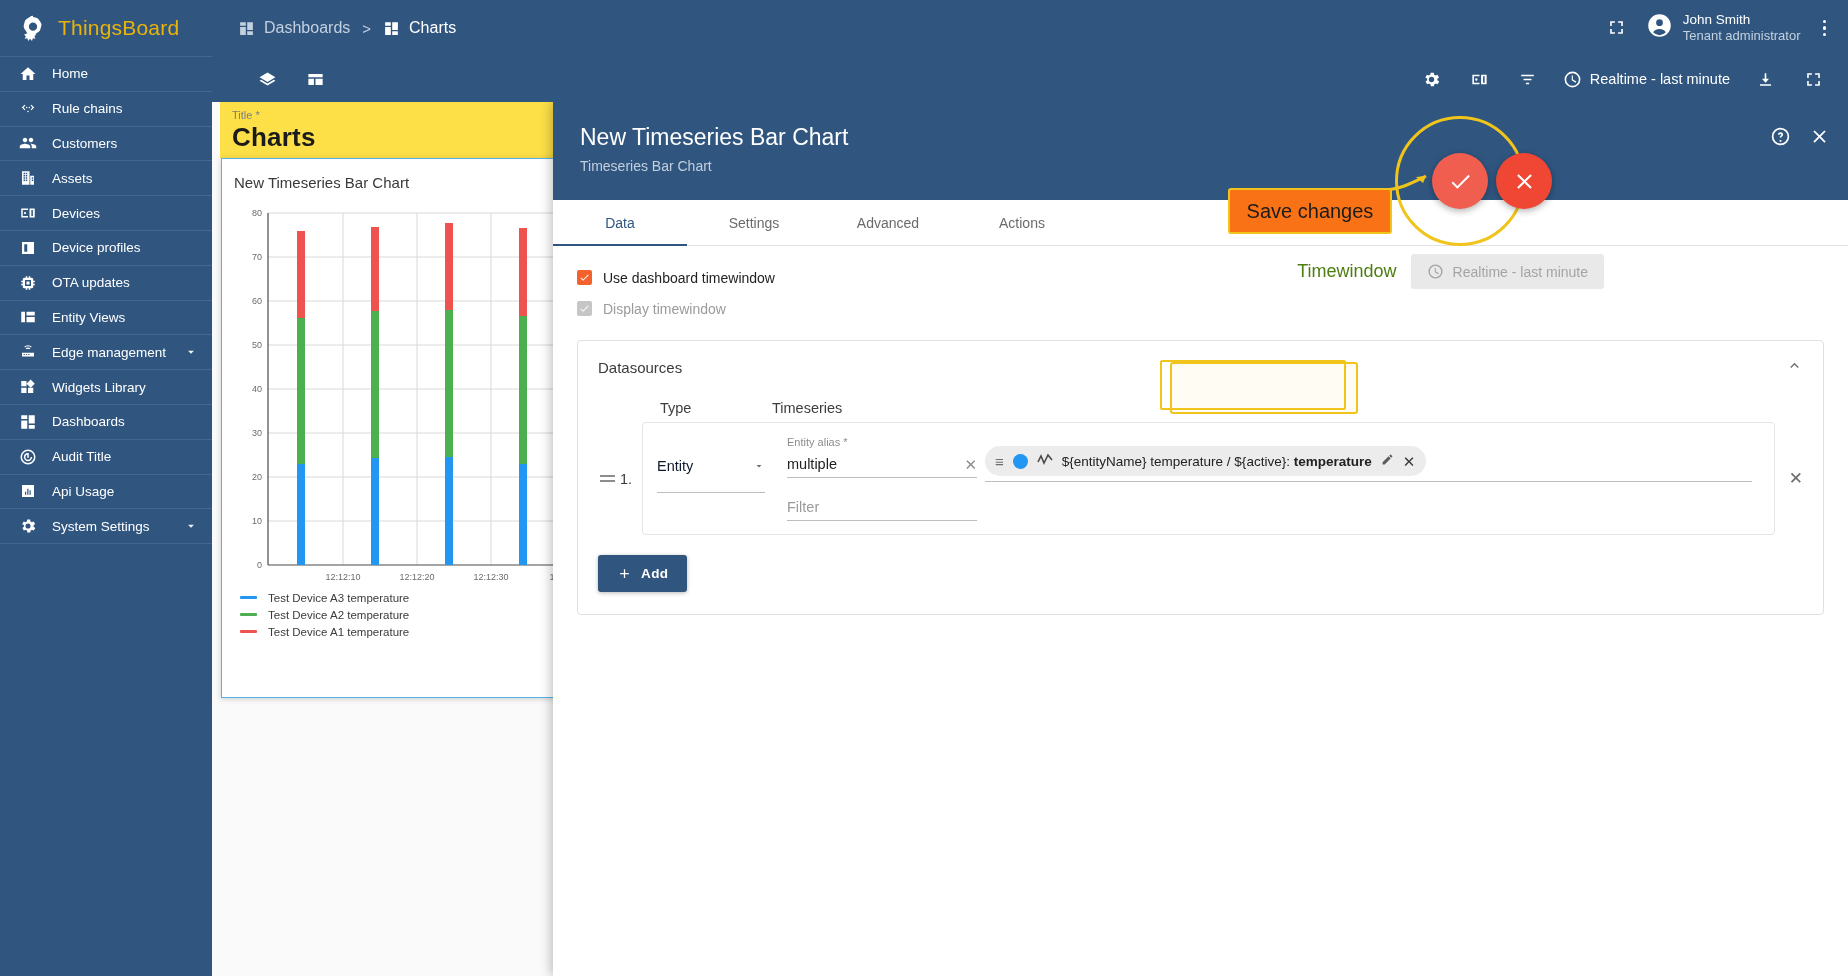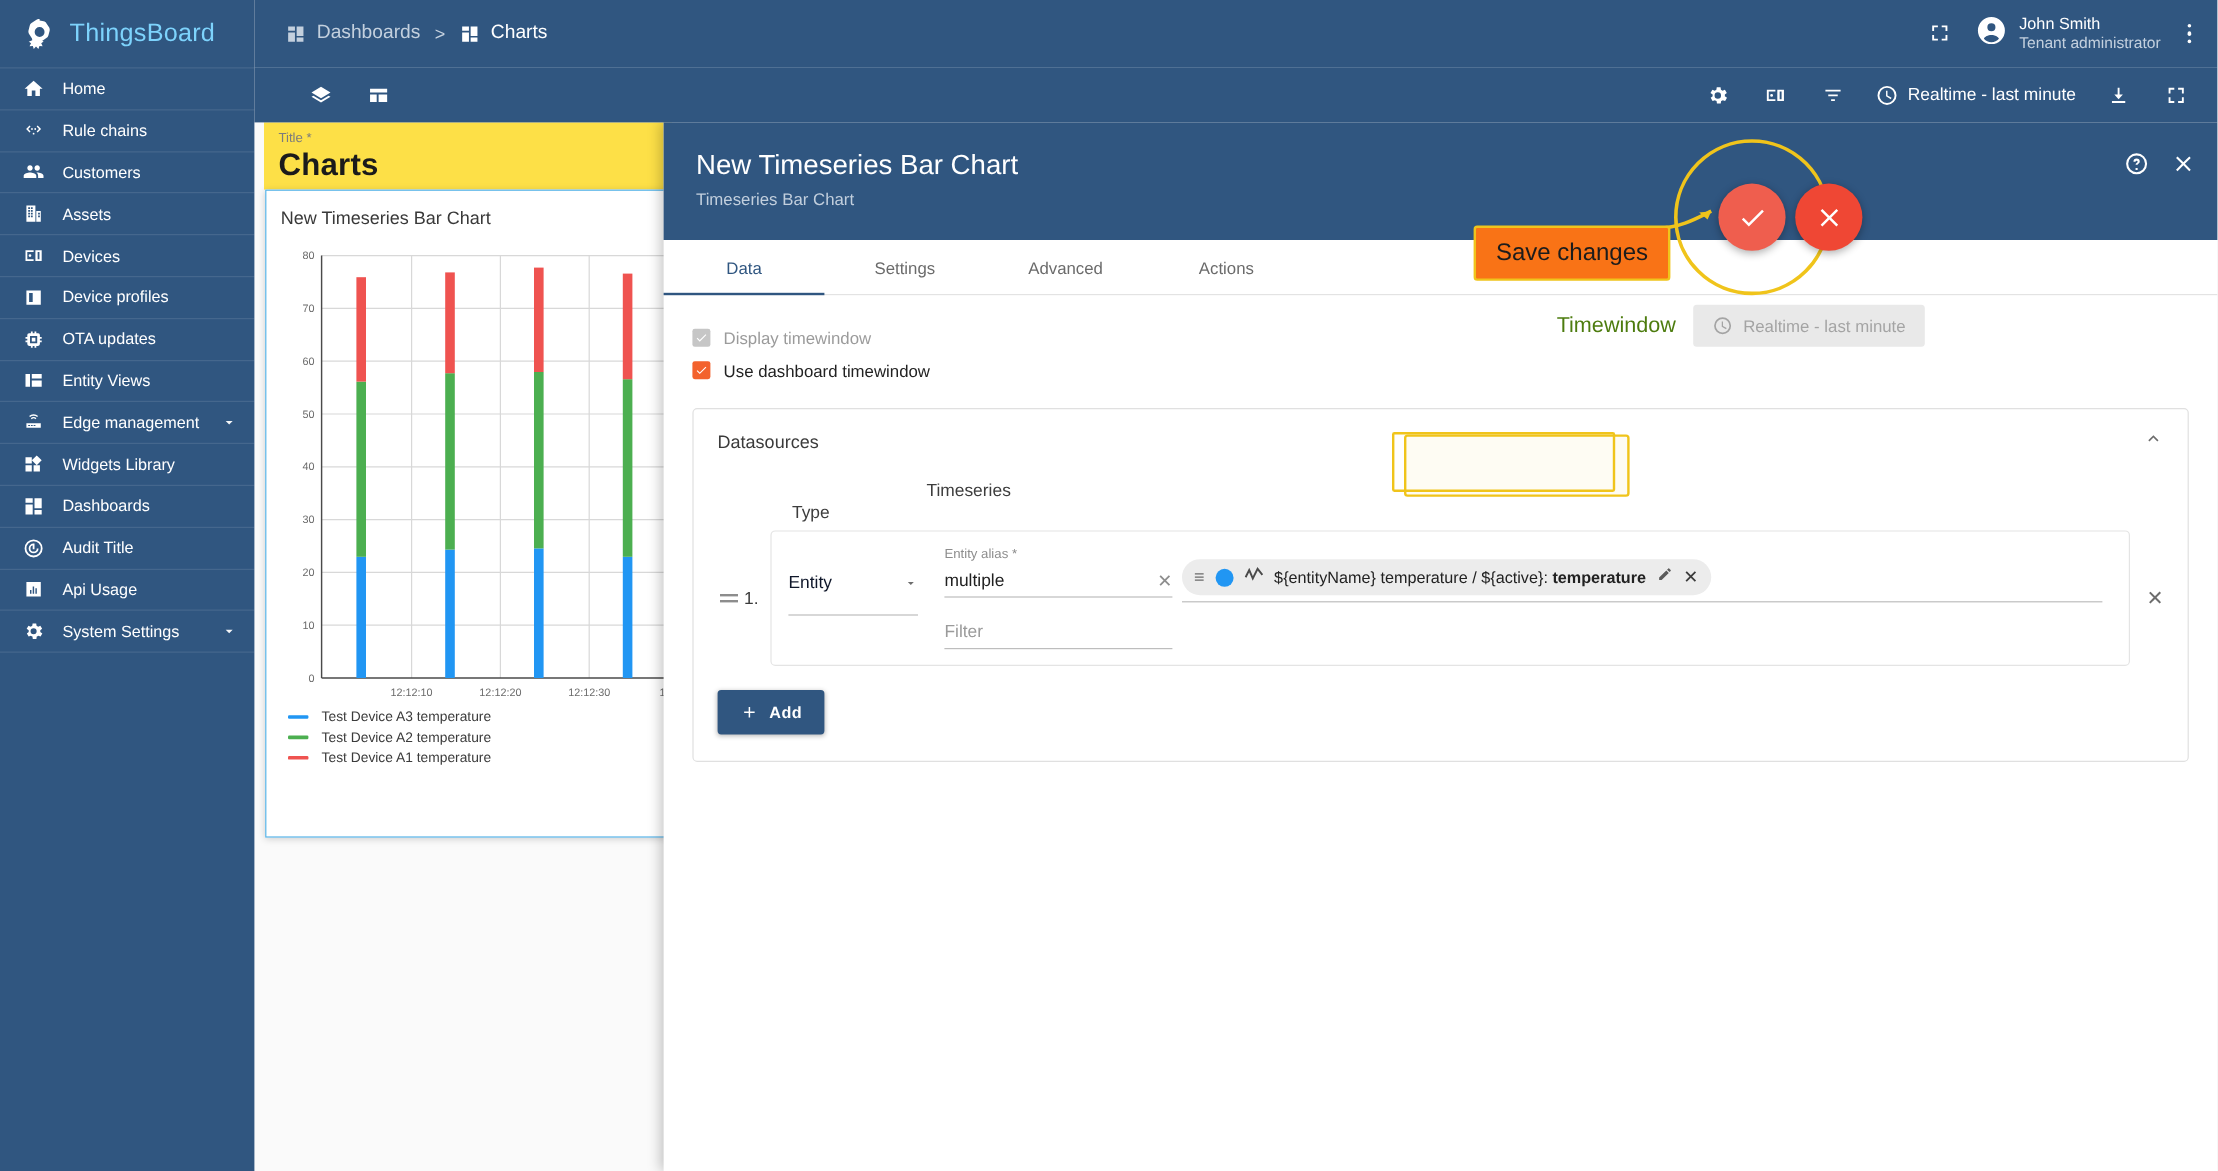--- a/index.html
+++ b/index.html
@@ -12,21 +12,21 @@
   }
   .app { position:relative; width:1848px; height:976px; }
 
   
   .sidebar {
     position:absolute; left:0; top:0; width:212px; height:976px;
     background:#305680; color:#fff; z-index:5;
   }
   .brand { height:56px; display:flex; align-items:center; gap:10px; padding-left:18px; }
   .brand-logo { width:30px; height:30px; flex:0 0 30px; }
-  .brand-name { font-size:21px; letter-spacing:.2px; color:#7dd3fc; }
+  .brand-name { font-size:21px; letter-spacing:.2px; color:#eab308; }
   .nav { border-top:1px solid rgba(255,255,255,.10); }
   .nav-item {
     height:34.8px; display:flex; align-items:center; gap:14px;
     padding:0 14px 0 18px; cursor:pointer;
     border-bottom:1px solid rgba(255,255,255,.10);
     font-size:13.5px; color:#fff; position:relative;
   }
   .nav-ico { width:20px; height:20px; flex:0 0 20px; display:flex; align-items:center; justify-content:center; }
   .nav-ico svg { width:18px; height:18px; fill:#fff; }
   .nav-label { flex:1; white-space:nowrap; }
@@ -128,21 +128,21 @@
     margin-top:18px; border:1px solid #e0e0e0; border-radius:4px; background:#fff;
     padding:16px 20px 22px 20px; position:relative;
   }
   .ds-hd { display:flex; align-items:center; }
   .ds-hd-title { font-size:15px; color:#3b3b3b; }
   .ds-collapse { margin-left:auto; cursor:pointer; }
   .ds-collapse svg { width:17px; height:17px; fill:#6d6d6d; }
 
   .col-hd { display:flex; margin-top:22px; padding-left:62px; }
   .col-hd span { font-size:14.5px; color:#3d3d3d; }
-  .col-type { width:112px;margin-top:19px; }
+  .col-type { width:112px; }
 
   .ds-row { display:flex; align-items:center; margin-top:6px; position:relative; }
   .drag { width:22px; display:flex; flex-direction:column; gap:3px; cursor:grab; padding-left:2px;}
   .drag i { width:15px; height:2px; background:#8d8d8d; display:block; }
   .ds-idx { width:22px; font-size:14.5px; color:#3b3b3b; }
   .ds-inner {
     flex:1; display:flex; align-items:flex-start; gap:0;
     border:1px solid #e4e4e4; border-radius:4px; padding:13px 14px; background:#fff;
   }
   .sel-wrap { width:108px; padding-top:22px; }
@@ -567,36 +567,36 @@
 
     <div class="tabs">
       <div class="tab active">Data</div>
       <div class="tab">Settings</div>
       <div class="tab">Advanced</div>
       <div class="tab">Actions</div>
     </div>
 
     <div class="panel-body">
 
+      <div class="cbrow">
+        <span class="cb on">
+          <svg viewBox="0 0 24 24">
+              <path d="M9 16.2L4.8 12l-1.4 1.4L9 19 21 7l-1.4-1.4z"></path>
+            </svg>
+        </span>
+        <span class="cb-lbl">Use dashboard timewindow</span>
+      </div>
+
       <div class="cbrow" style="margin-top:4px">
         <span class="cb off">
           <svg viewBox="0 0 24 24">
               <path d="M9 16.2L4.8 12l-1.4 1.4L9 19 21 7l-1.4-1.4z"></path>
             </svg>
         </span>
         <span class="cb-lbl muted">Display timewindow</span>
-      </div>
-
-      <div class="cbrow">
-        <span class="cb on">
-          <svg viewBox="0 0 24 24">
-              <path d="M9 16.2L4.8 12l-1.4 1.4L9 19 21 7l-1.4-1.4z"></path>
-            </svg>
-        </span>
-        <span class="cb-lbl">Use dashboard timewindow</span>
       </div>
 
       <div class="ds-card">
         <div class="ds-hd">
           <span class="ds-hd-title">Datasources</span>
           <span class="ds-collapse">
             <svg viewBox="0 0 24 24">
                 <path d="M12 8l-6 6 1.4 1.4L12 10.8l4.6 4.6L18 14z"></path>
               </svg>
           </span>

